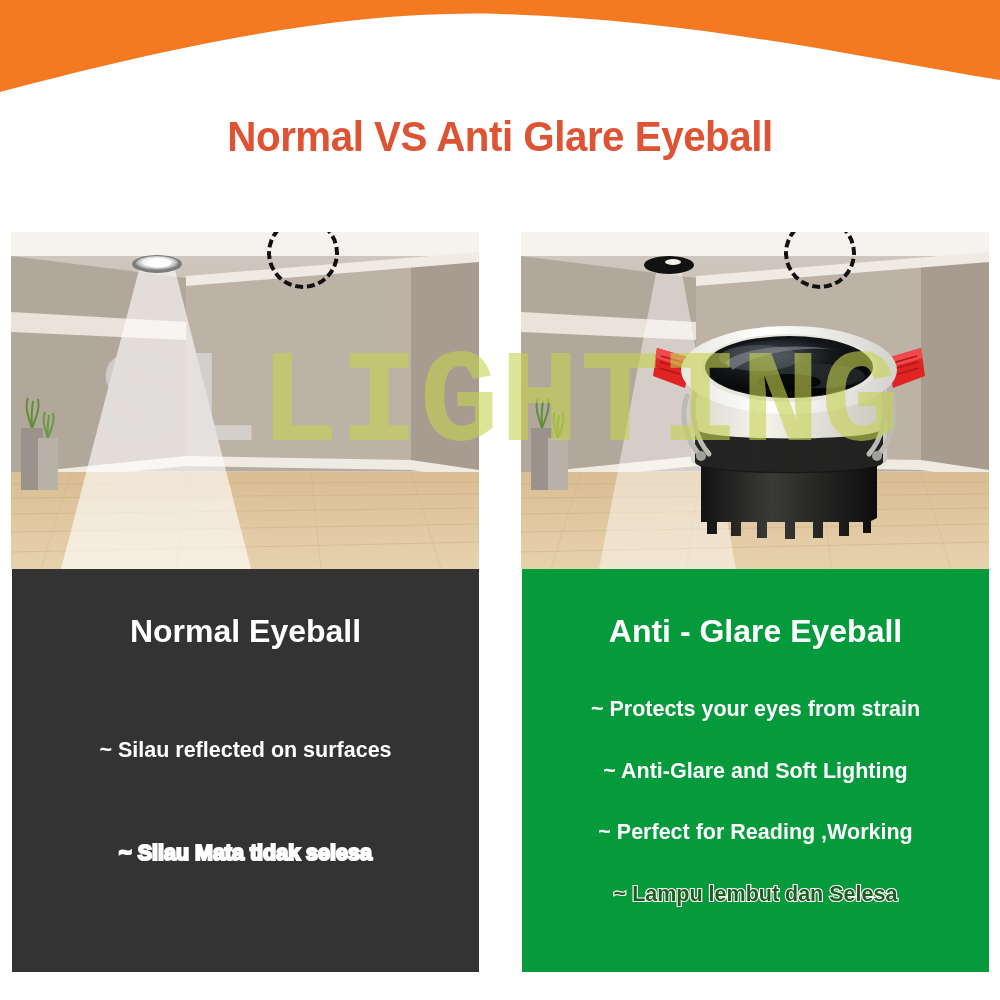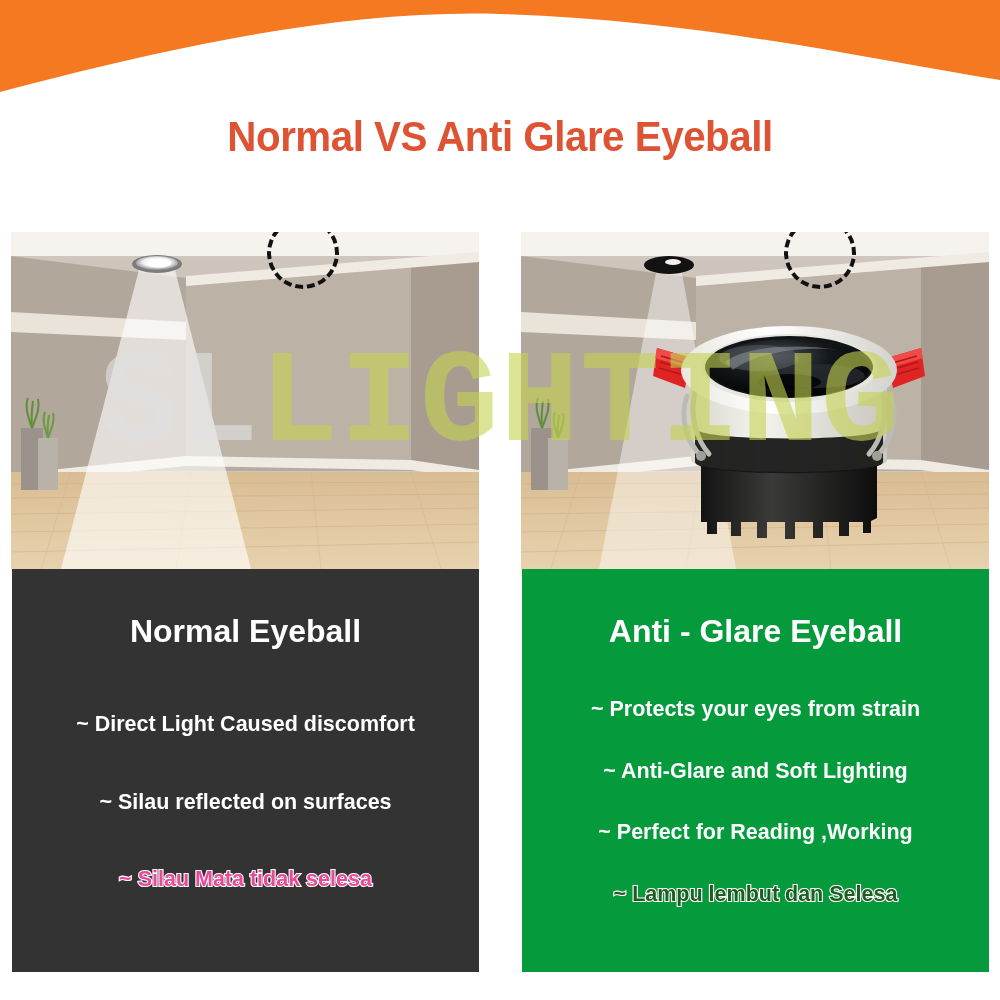--- a/index.html
+++ b/index.html
@@ -77,21 +77,21 @@
   .bullets{
     margin:0;padding:0;list-style:none;width:100%;
     display:flex;flex-direction:column;align-items:center;
     flex:1;justify-content:space-evenly;padding-bottom:26px;padding-top:10px;
   }
   .bullet{
     color:#ffffff;font-size:21.5px;font-weight:bold;
     text-align:center;line-height:1.15;
   }
   .bullet.hl-dark{
-    color:#ec4899;
+    color:#ffffff;
     -webkit-text-stroke:2.2px #ffffff;
     paint-order:stroke fill;
   }
   .bullet.hl-green{
     color:#1e5c20;
     -webkit-text-stroke:2.2px #ffffff;
     paint-order:stroke fill;
   }
 </style>
 </head>
@@ -178,21 +178,20 @@
         <ellipse cx="146" cy="32" rx="25" ry="9" fill="#7c7c7c"></ellipse>
         <ellipse cx="146" cy="31" rx="21" ry="7" fill="url(#bulbL)"></ellipse>
         <ellipse cx="148" cy="31" rx="12" ry="4.5" fill="#ffffff"></ellipse>
       </svg>
       <div class="dash-circle"></div>
     </div>
 
     <div class="panel dark">
       <div class="panel-title">Normal Eyeball</div>
       <ul class="bullets">
-        <li class="bullet">~ Direct Light Caused discomfort</li>
         <li class="bullet">~ Silau reflected on surfaces</li>
         <li class="bullet hl-dark">~ Silau Mata tidak selesa</li>
       </ul>
     </div>
   </div>
 
   <div class="col right">
 
     <div class="scene">
       <svg viewBox="0 0 468 337" preserveAspectRatio="none">

